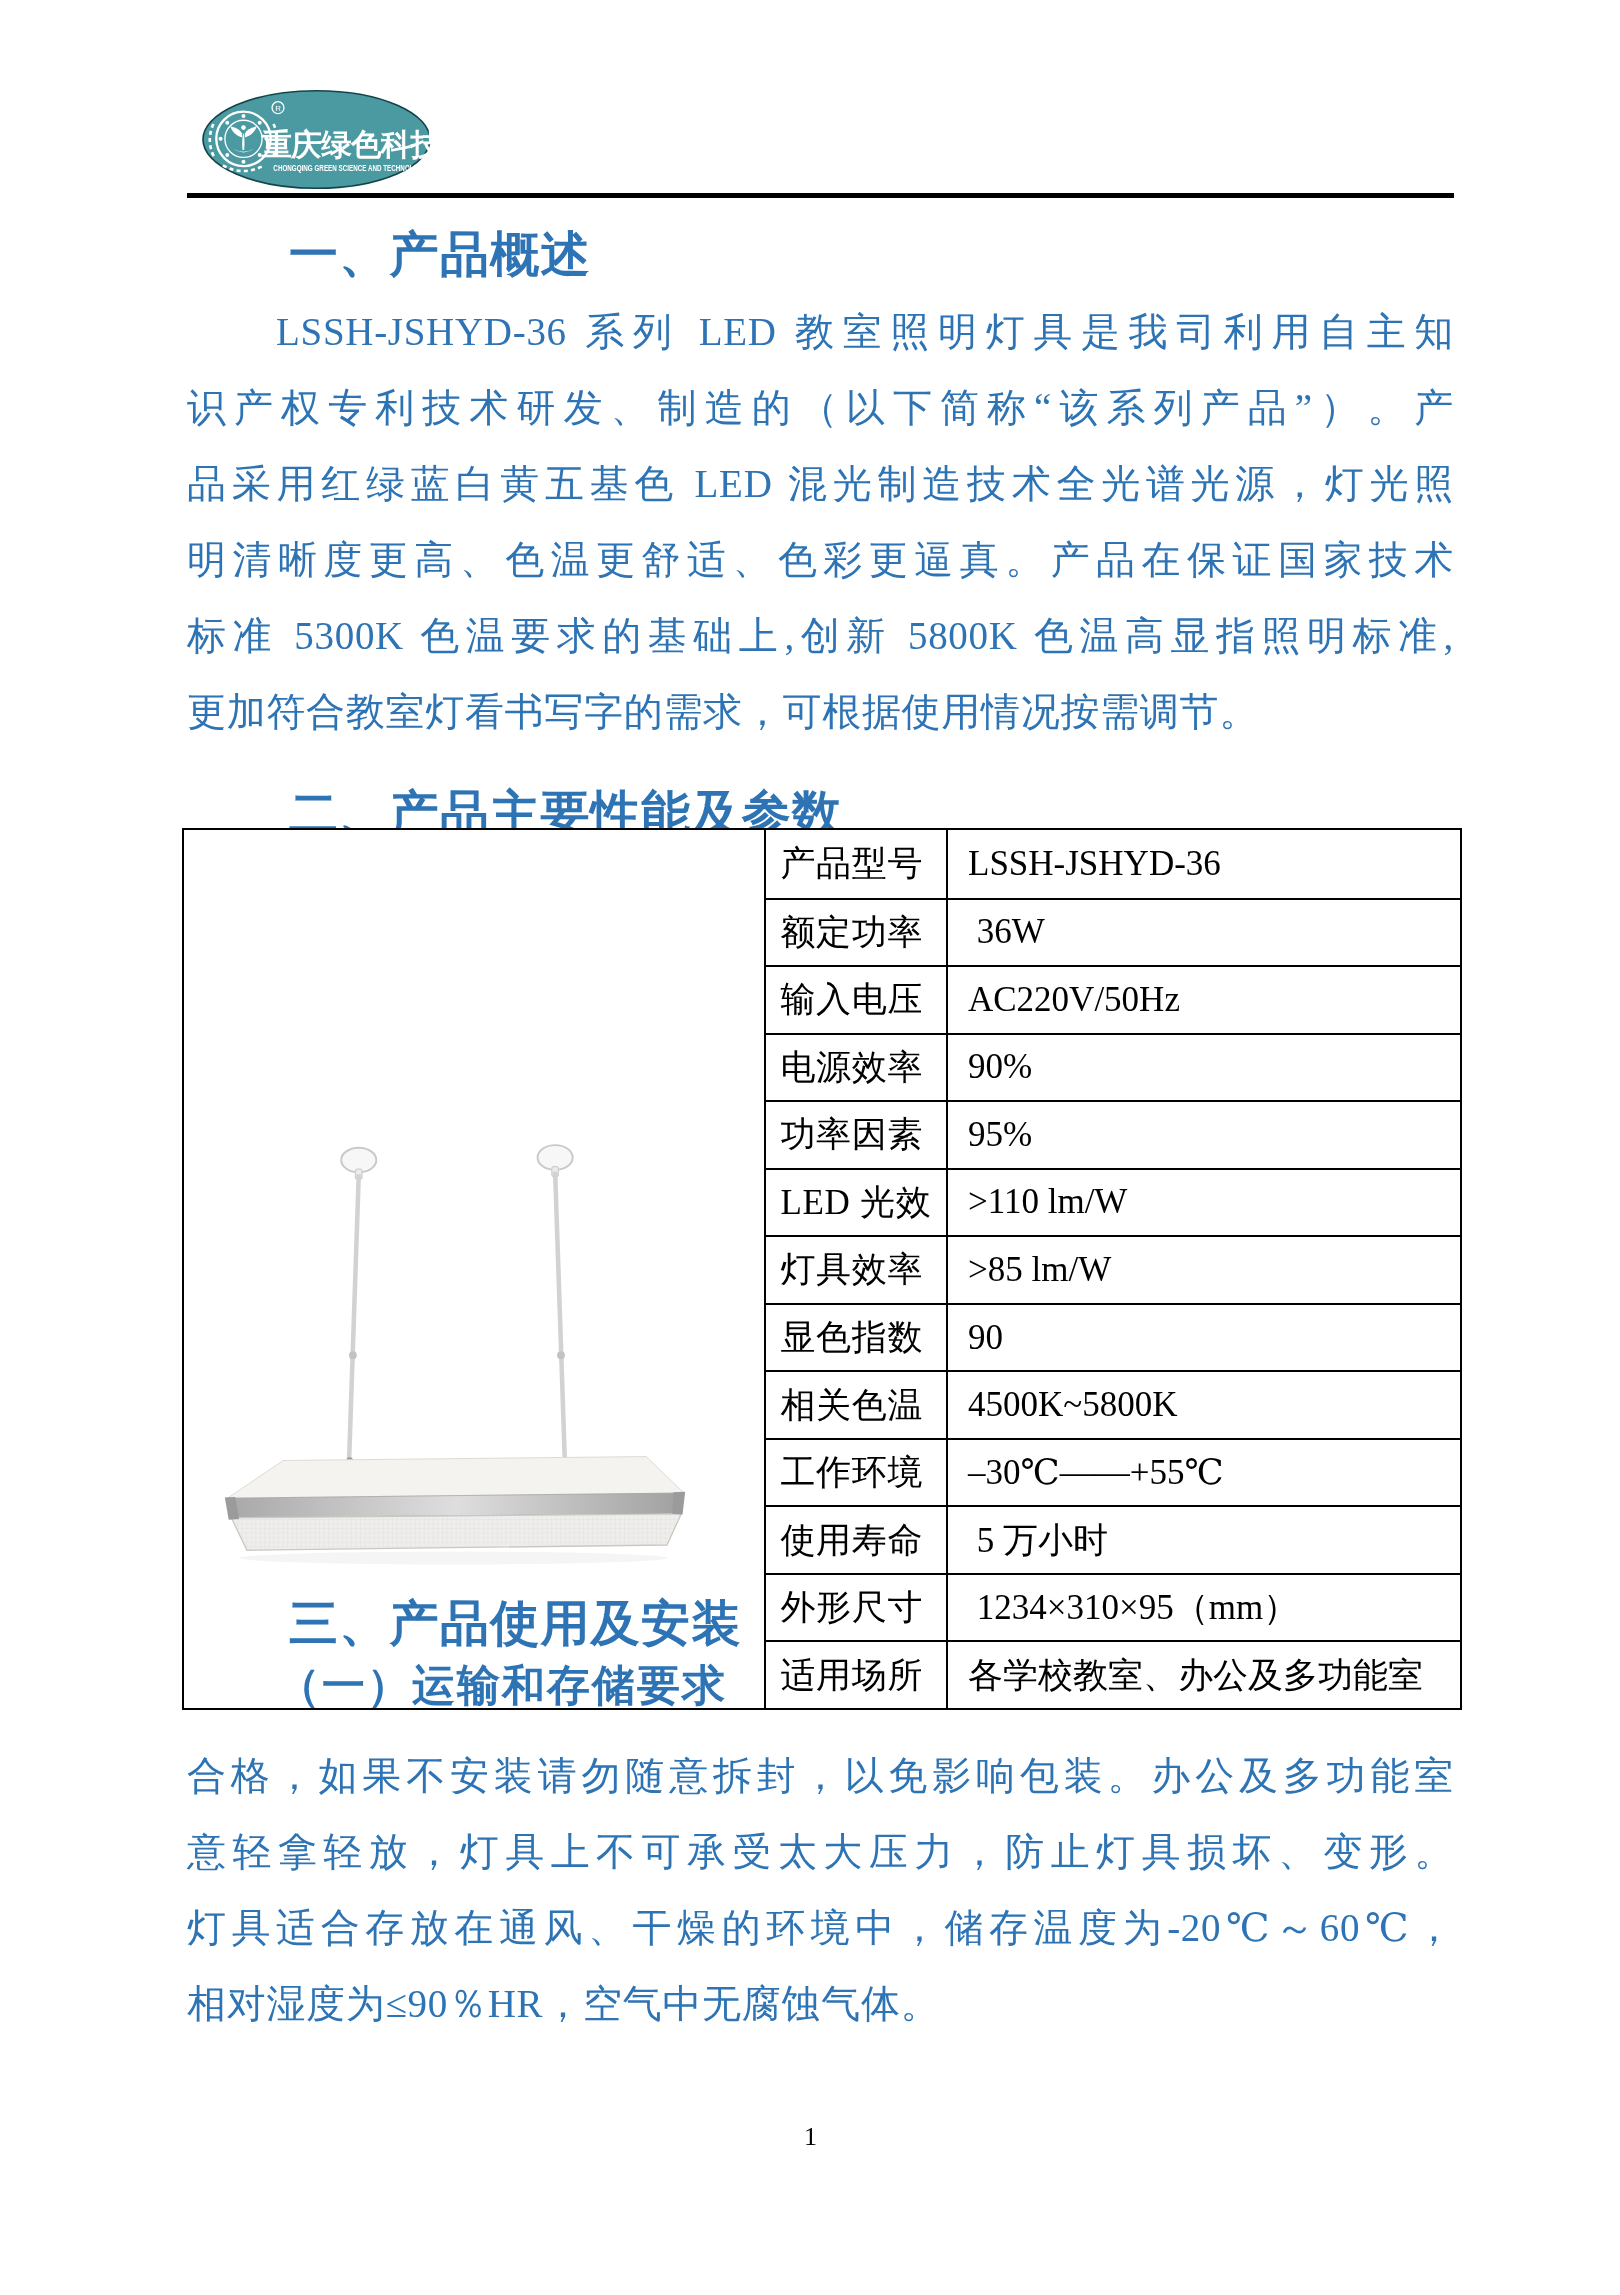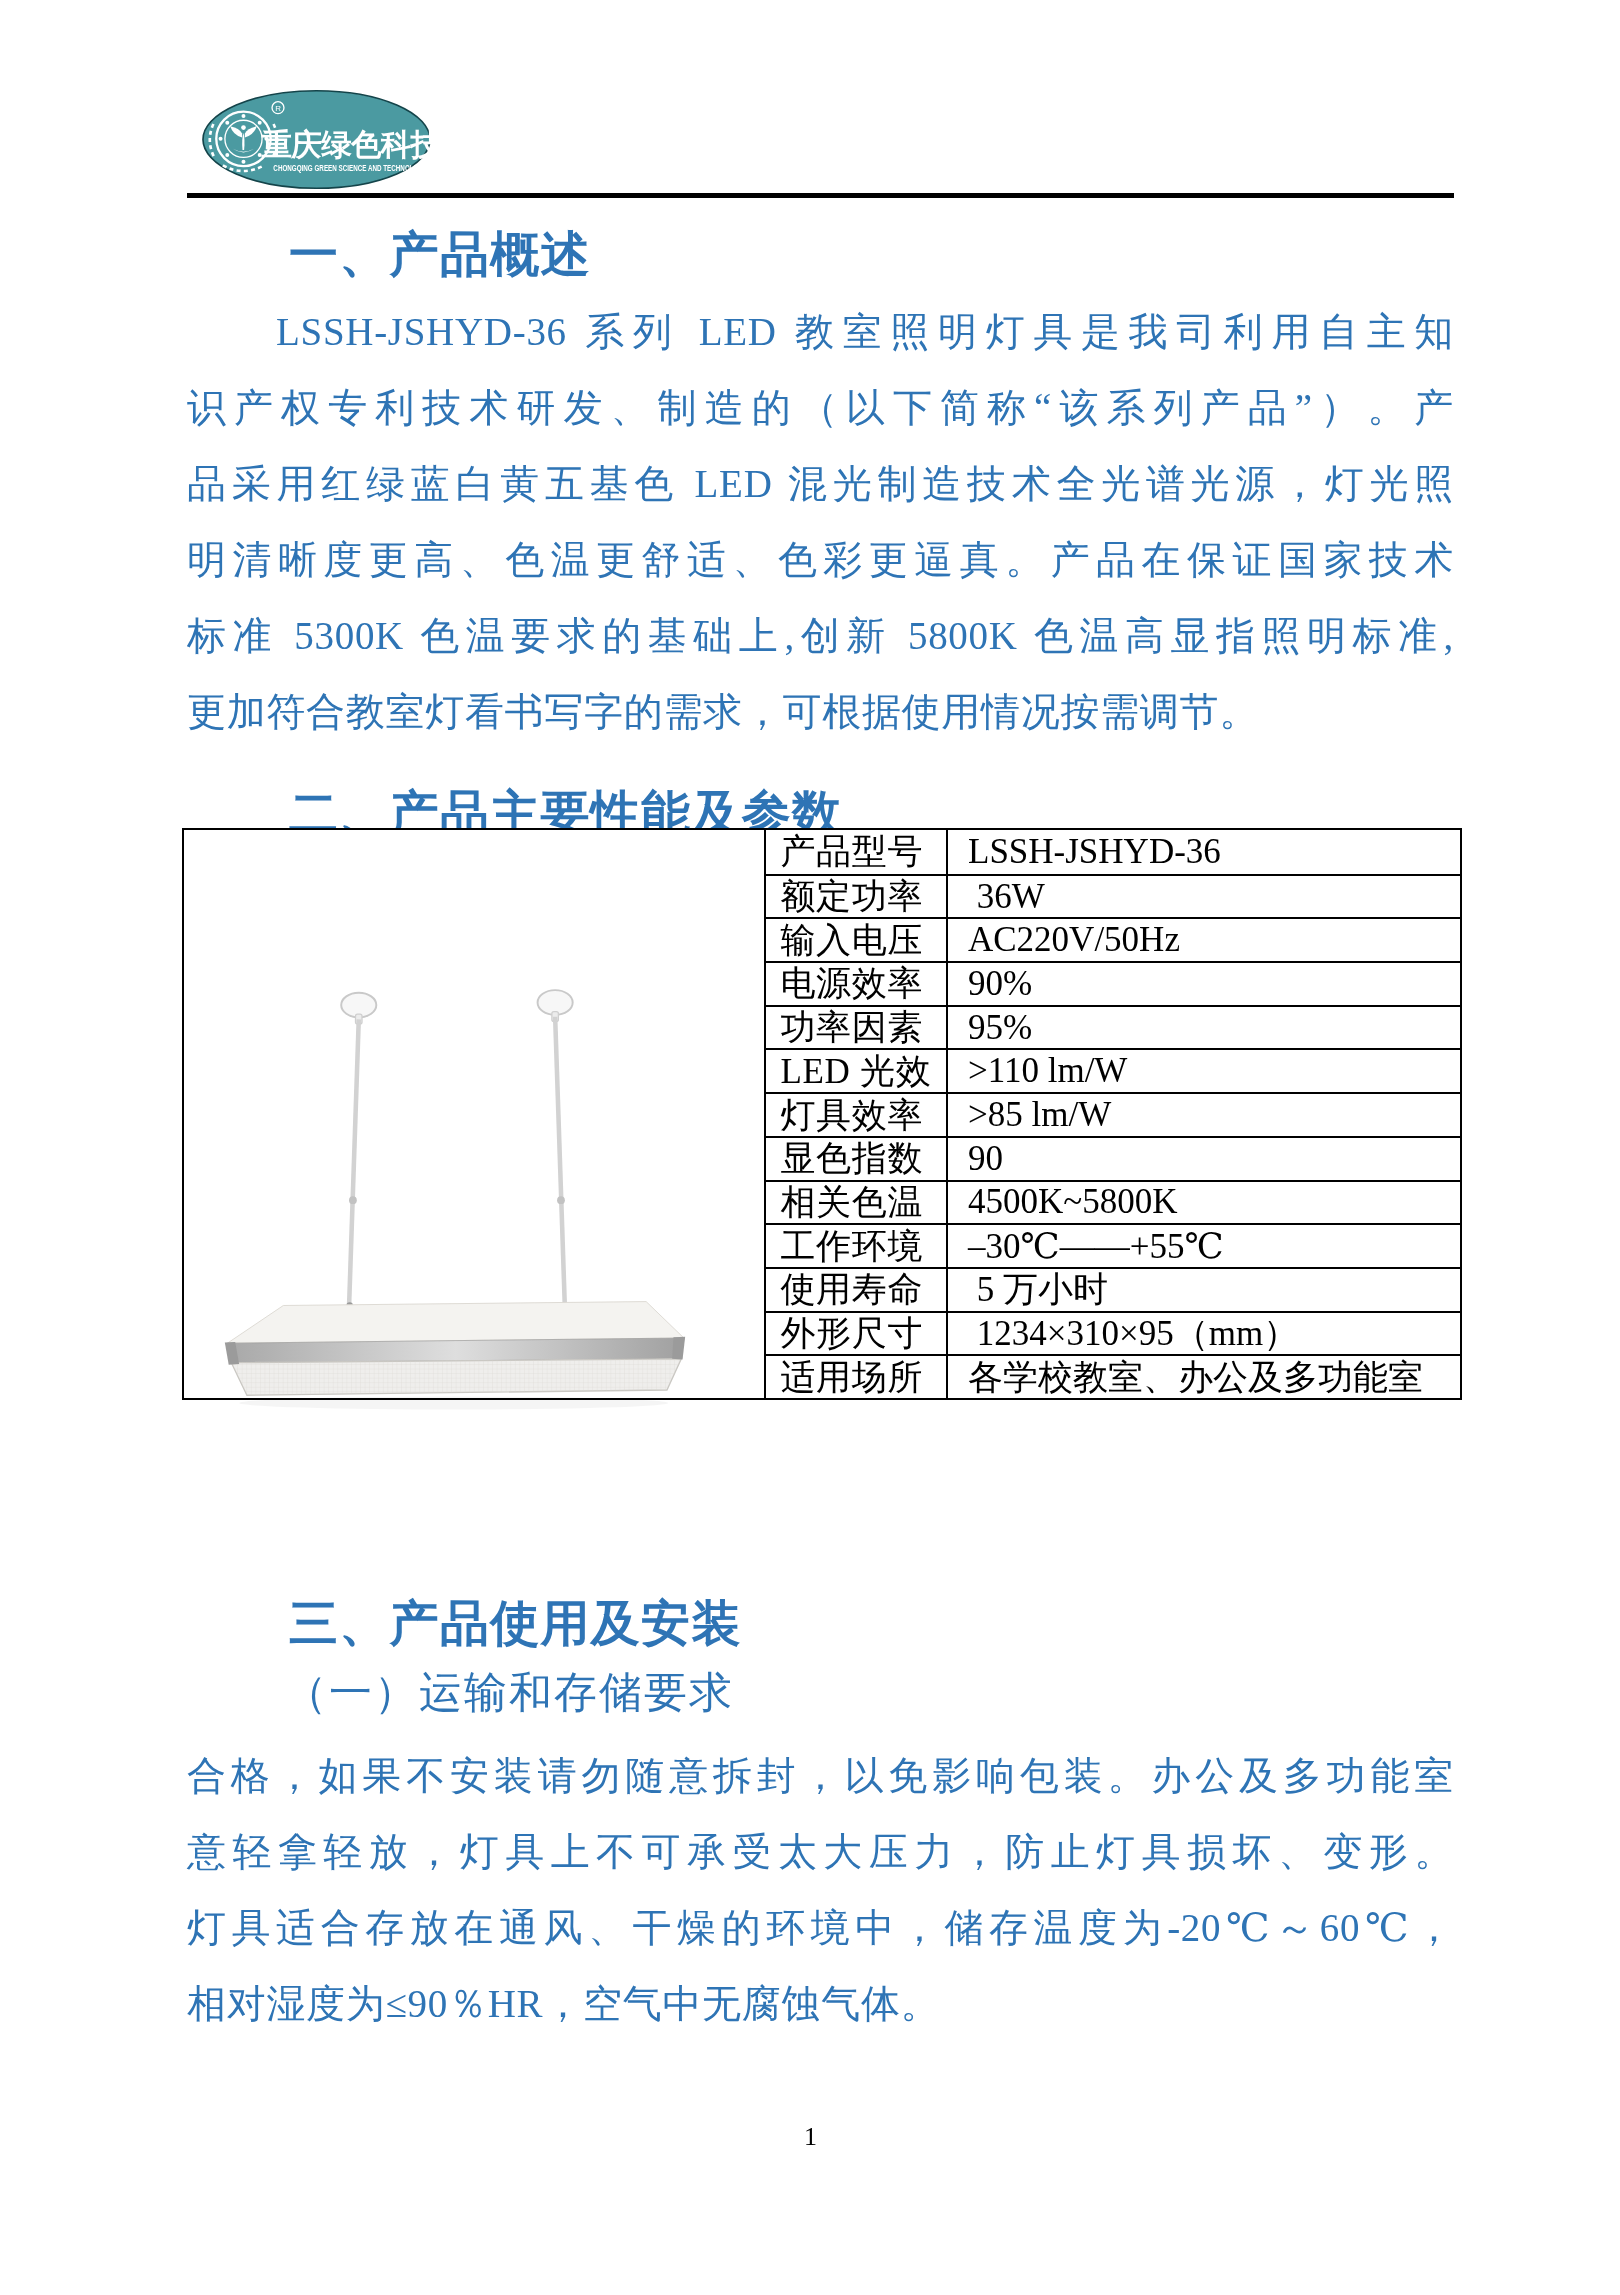--- a/index.html
+++ b/index.html
@@ -12,33 +12,33 @@
   }
   
   .logo{position:absolute;left:201px;top:89px;width:231px;height:101px;}
   .rule{position:absolute;left:187px;top:193px;width:1267px;height:4.6px;background:#000;}
   
   .h{position:absolute;left:276px;margin:13px;font-weight:700;color:var(--accent,#2e74b5);
      font-size:49px;line-height:1.15;letter-spacing:1.3px;white-space:nowrap;}
   .sec1{top:214px;}
   .sec2{top:773px;}
   .sec3{top:1583px;}
-  .sub{position:absolute;left:276px;top:1659px;margin:8px;font-weight:400;
+  .sub{position:absolute;left:276px;top:1659px;margin:1px;font-weight:700;
        color:var(--accent,#2e74b5);font-size:43px;line-height:1.2;letter-spacing:2px;white-space:nowrap;}
   
   .para{position:absolute;left:187px;width:1267px;color:var(--accent,#2e74b5);font-size:39px;}
   .p1{top:294px;}
   .p2{top:1738px;}
   .para .tline{height:76px;line-height:76px;text-align:justify;text-align-last:justify;
                white-space:nowrap;letter-spacing:0.7px;}
   .para .tline:last-child{text-align-last:left;}
   .para .tline.indent{padding-left:89px;}
   
   .spec-table{
-    position:absolute;left:182px;top:828px;width:1280px;height:572px;
+    position:absolute;left:182px;top:828px;width:1280px;height:882px;
     box-sizing:border-box;border:2.6px solid var(--tborder,#000);
     display:grid;grid-template-columns:580px 182px 1fr;grid-template-rows:repeat(13,1fr);
     background:#fff;color:#000;
   }
   .img-cell{grid-column:1;grid-row:1 / span 13;display:flex;align-items:center;justify-content:center;}
   .cell{box-sizing:border-box;border-left:2.6px solid var(--tborder,#000);
         border-top:2.6px solid var(--tborder,#000);
         display:flex;align-items:center;font-size:35px;white-space:pre-wrap;overflow:hidden;}
   .cell.r0{border-top:none;}
   .cell.label{padding-left:14.4px;letter-spacing:0.7px;}

